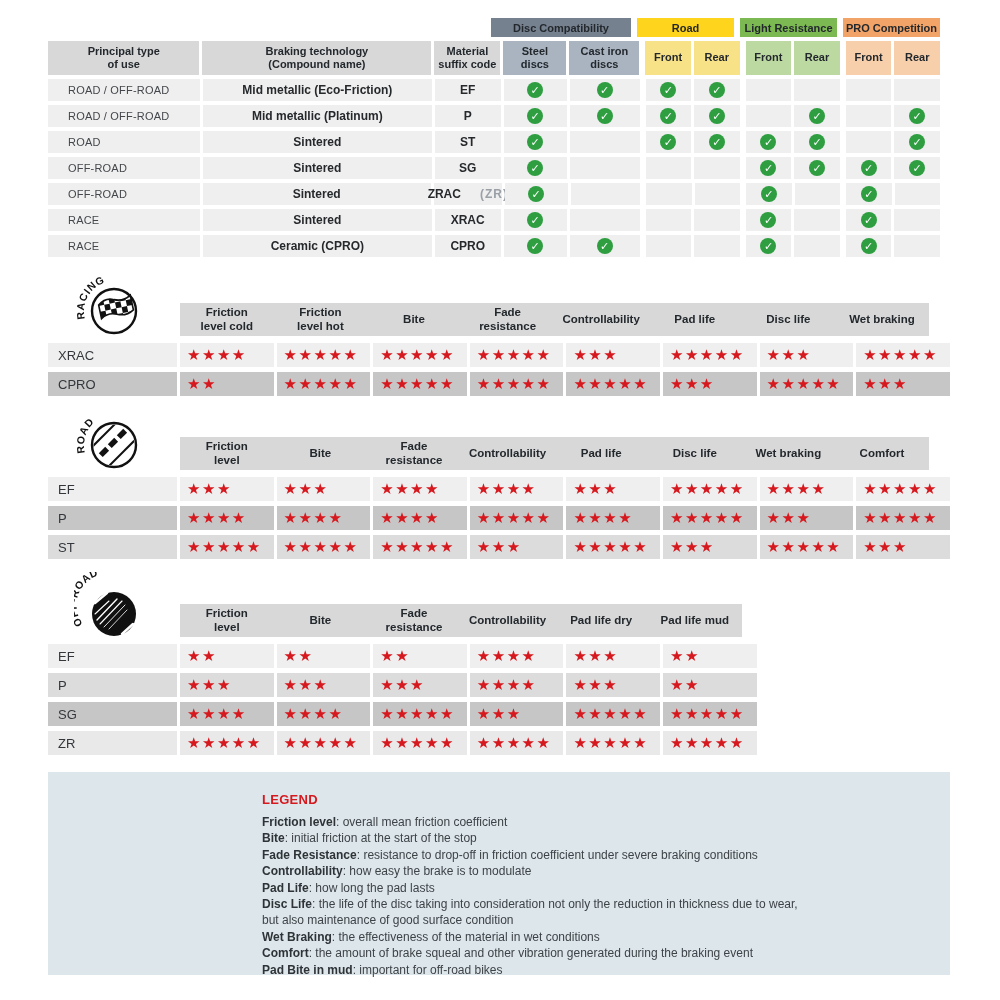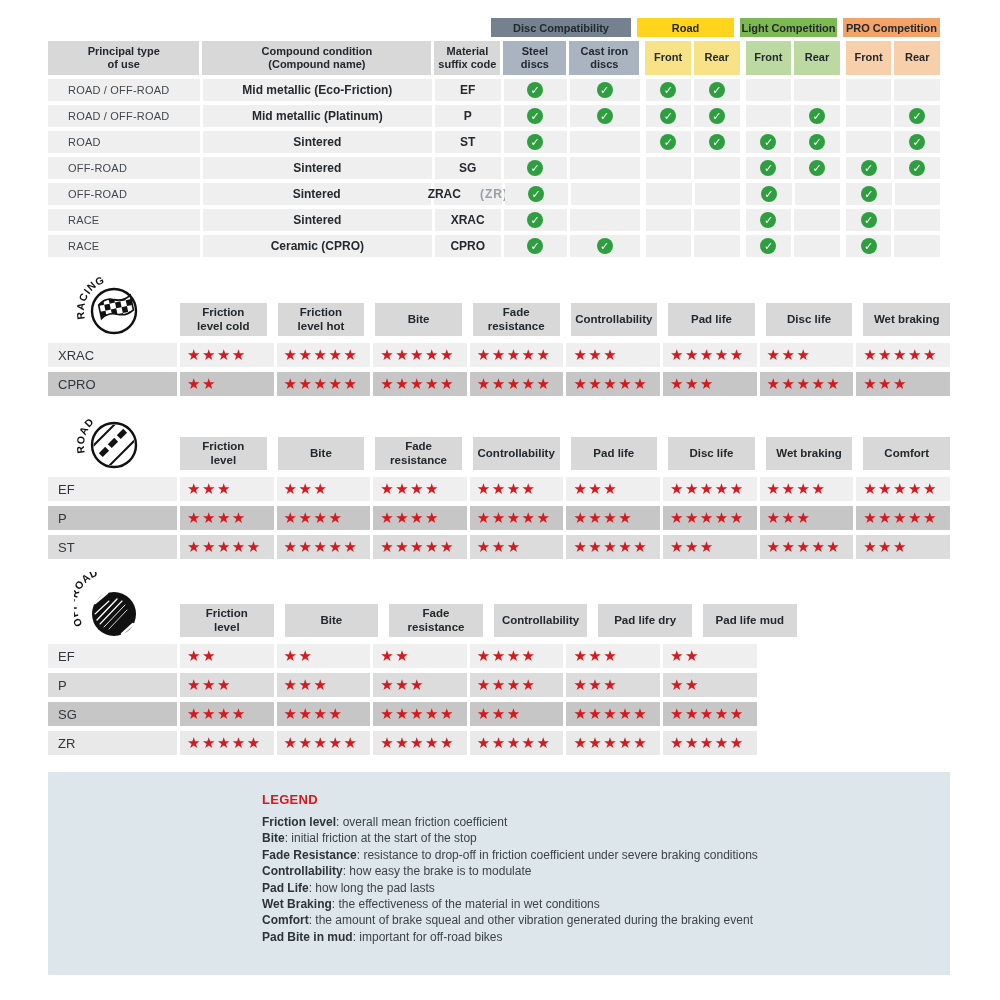--- a/index.html
+++ b/index.html
@@ -27,21 +27,21 @@
   .cell-code{font-size:12px;font-weight:700;color:#26292c;}
   .code-note{color:#9aa0a6;margin-left:19px;letter-spacing:1px;font-weight:600;}
   .w-use{width:156px}.w-tech{width:236px}.w-code{width:68px}
   .gstart{margin-left:3px}
   .check{width:16px;height:16px;border-radius:50%;background:var(--check-green);color:#fff;
          font-size:11px;font-weight:bold;display:flex;align-items:center;justify-content:center;
          font-family:"DejaVu Sans",sans-serif;line-height:1;}
   
   .rsec{position:absolute;left:48px;width:902px;}
   .sec-icon{position:absolute;left:26px;top:-32px;}
-  .rt-hdrs{display:flex;gap:11px;margin-left:132px;}
+  .rt-hdrs{display:flex;gap:0;margin-left:132px;}
   .rt-hcell{width:93.6px;height:33px;display:flex;align-items:center;justify-content:center;text-align:center;
             font-size:11.5px;font-weight:bold;line-height:1.2;white-space:pre-line;background:var(--hdr-gray);color:#23282d;box-sizing:border-box;}
   .rt-row{display:flex;gap:3px;margin-top:5px;}
   .rt-row.first{margin-top:7px;}
   .rt-label{width:129px;height:24px;display:flex;align-items:center;padding-left:10px;box-sizing:border-box;
             font-size:13px;color:#33373b;}
   .rt-cell{width:93.6px;height:24px;display:flex;align-items:center;padding-left:7px;box-sizing:border-box;}
   .stars{color:var(--star-red);font-size:15px;letter-spacing:1.5px;line-height:1;padding-top:1px;
          font-family:"DejaVu Sans",sans-serif;}
   .shade-light{background:var(--row-light)} .shade-mid{background:var(--row-mid)}
@@ -55,27 +55,27 @@
 </style>
 </head>
 <body>
 
 <div class="page">
 
   <div class="compat">
     <div class="group-row" id="compat-groups">
         <div class="group-cell" style="left: 443px; width: 140px; background: var(--g-disc);">Disc Compatibility</div>
         <div class="group-cell" style="left: 589px; width: 97px; background: var(--g-road);">Road</div>
-        <div class="group-cell" style="left: 692px; width: 97px; background: var(--g-light);">Light Competition</div>
+        <div class="group-cell" style="left: 692px; width: 97px; background: var(--g-light);">Light Resistance</div>
         <div class="group-cell" style="left: 795px; width: 97px; background: var(--g-pro);">PRO Competition</div>
       </div>
     <div class="hdr-row" id="compat-hdrs">
         <div class="hdr-cell w-use">Principal type
 of use</div>
-        <div class="hdr-cell w-tech">Compound condition
+        <div class="hdr-cell w-tech">Braking technology
 (Compound name)</div>
         <div class="hdr-cell w-code">Material
 suffix code</div>
         <div class="hdr-cell" style="width: 65px; background: var(--s-disc);">Steel
 discs</div>
         <div class="hdr-cell" style="width: 72px; background: var(--s-disc);">Cast iron
 discs</div>
         <div class="hdr-cell gstart" style="width: 47px; background: var(--s-road);">Front</div>
         <div class="hdr-cell" style="width: 47px; background: var(--s-road);">Rear</div>
         <div class="hdr-cell gstart" style="width: 47px; background: var(--s-light);">Front</div>
@@ -579,20 +579,22 @@
 
   <div class="legend">
     <div class="legend-inner">
       <div class="legend-title">LEGEND</div>
       <div id="legend-entries">
           <div class="legend-entry"><b>Friction level</b>: overall mean friction coefficient</div>
           <div class="legend-entry"><b>Bite</b>: initial friction at the start of the stop</div>
           <div class="legend-entry"><b>Fade Resistance</b>: resistance to drop-off in friction coefficient under severe braking conditions</div>
           <div class="legend-entry"><b>Controllability</b>: how easy the brake is to modulate</div>
           <div class="legend-entry"><b>Pad Life</b>: how long the pad lasts</div>
+          <div class="legend-entry"><b>Disc Life</b>: the life of the disc taking into consideration not only the reduction in thickness due to wear,
+but also maintenance of good surface condition</div>
           <div class="legend-entry"><b>Wet Braking</b>: the effectiveness of the material in wet conditions</div>
           <div class="legend-entry"><b>Comfort</b>: the amount of brake squeal and other vibration generated during the braking event</div>
           <div class="legend-entry"><b>Pad Bite in mud</b>: important for off-road bikes</div>
         </div>
     </div>
   </div>
 
 </div>
 
 </body></html>

